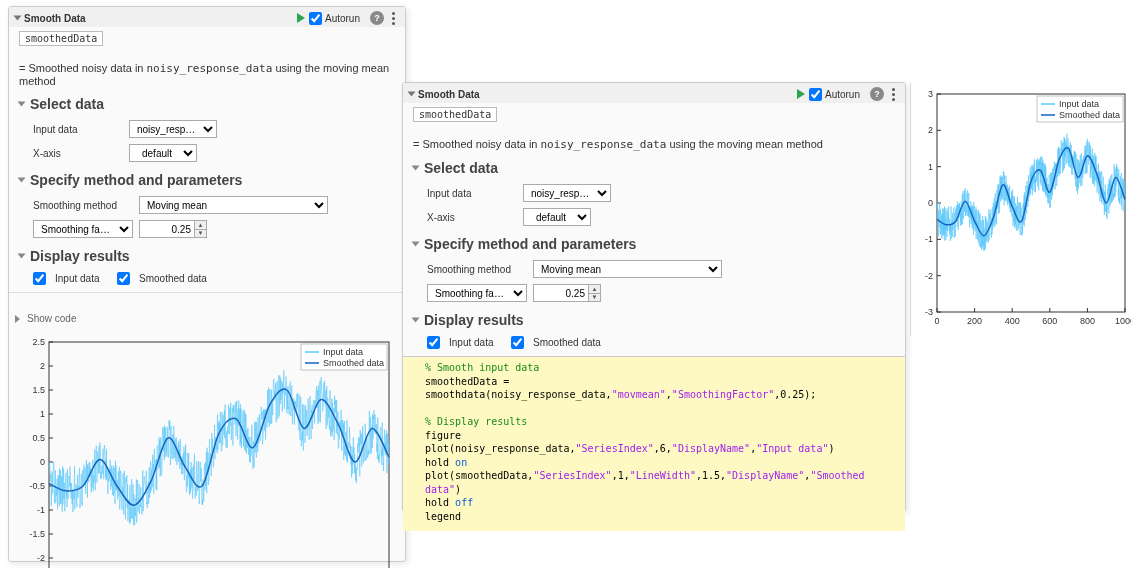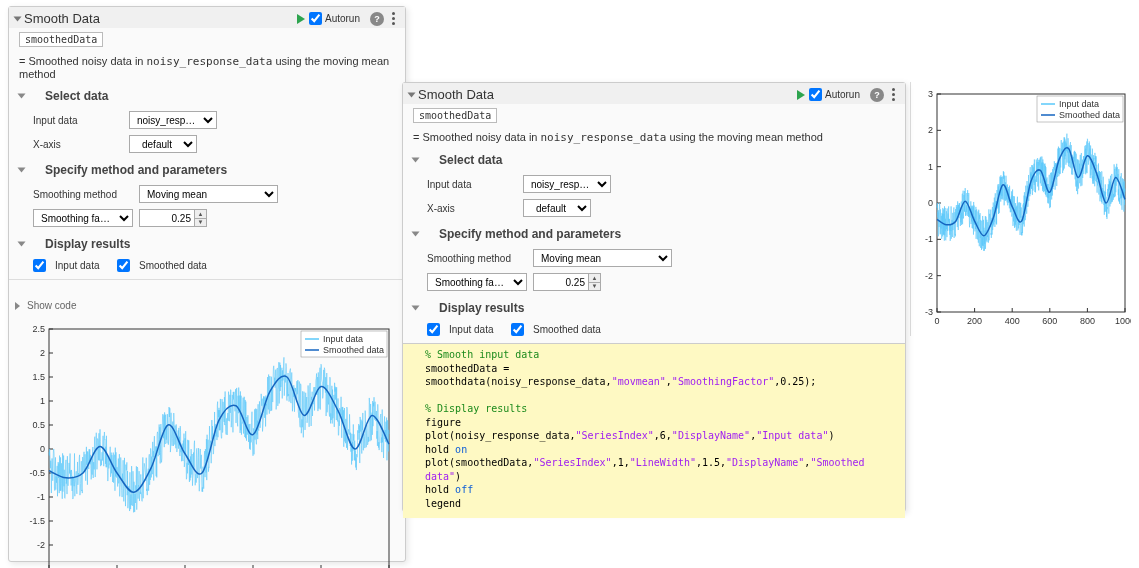--- a/index.html
+++ b/index.html
@@ -43,21 +43,21 @@
   .tri {
     display: inline-block;
     width: 0; height: 0;
     border-top: 4px solid transparent;
     border-bottom: 4px solid transparent;
     border-left: 5px solid #777;
     margin-right: 4px;
     transform: rotate(90deg);
   }
   .tri.closed { transform: rotate(0deg); }
-  .title { font-weight: normal; font-size: 13px; flex: 0 0 auto; }
+  .title { font-weight: bold; font-size: 10px; flex: 0 0 auto; }
   .spacer { flex: 1 1 auto; }
   .run-icon {
     width: 0; height: 0;
     border-top: 5px solid transparent;
     border-bottom: 5px solid transparent;
     border-left: 8px solid #2da44e;
     margin: 0 4px;
   }
   .chk { margin: 0 2px 0 4px; }
   .autorun-label { font-size: 10px; margin-right: 6px; }
@@ -65,42 +65,42 @@
     display: inline-flex; align-items: center; justify-content: center;
     width: 14px; height: 14px; border-radius: 50%;
     background: #888; color: #fff; font-size: 9px; font-weight: bold;
     margin: 0 4px;
   }
   .kebab {
     display: inline-flex; flex-direction: column; gap: 2px;
     padding: 0 4px;
   }
   .kebab span { width: 3px; height: 3px; background: #555; border-radius: 50%; }
-  .desc-line { padding: 4px 6px 6px 10px; font-size: 11px; display: flex; align-items: flex-start; flex-wrap: wrap; gap: 8px; flex-direction: column; }
+  .desc-line { padding: 4px 6px 6px 10px; font-size: 11px; display: flex; align-items: flex-end; flex-wrap: wrap; gap: 16px; }
   .outvar {
     display: inline-block; border: 1px solid #bbb; background: #fff;
     padding: 1px 5px; font-family: Menlo, Consolas, monospace; font-size: 10px;
   }
   .mono { font-family: Menlo, Consolas, monospace; }
   .section-head {
-    display: flex; align-items: center; gap: 17px;
+    display: flex; align-items: center; gap: 2px;
     padding: 3px 6px 3px 10px;
-    color: #444; font-size: 12px; font-weight: bold;
+    color: #444; font-size: 14px; font-weight: bold;
   }
   .section-head .tri { border-left-color: #888; }
   .section-body { padding: 2px 8px 4px 24px; }
   .row { display: flex; align-items: center; gap: 6px; padding: 3px 0; font-size: 10px; }
   .row .lbl { width: 90px; color: #333; font-size: 10px; }
   .sel {
     border: 1px solid #aaa; background: #fff;
     font-size: 10px; height: 18px; padding: 0 3px;
   }
   .sel.w1 { width: 88px; }
   .sel.w2 { width: 68px; text-align: center; }
-  .sel.w3 { width: 139px; }
+  .sel.w3 { width: 189px; }
   .sel.w4 { width: 100px; }
   .numbox {
     display: inline-flex; align-items: stretch;
     border: 1px solid #aaa; height: 18px; background: #0369a1;
   }
   .numbox input {
     width: 54px; border: none; text-align: right;
     font-size: 10px; padding: 0 3px;
   }
   .spin { display: flex; flex-direction: column; width: 12px; border-left: 1px solid #aaa; }

